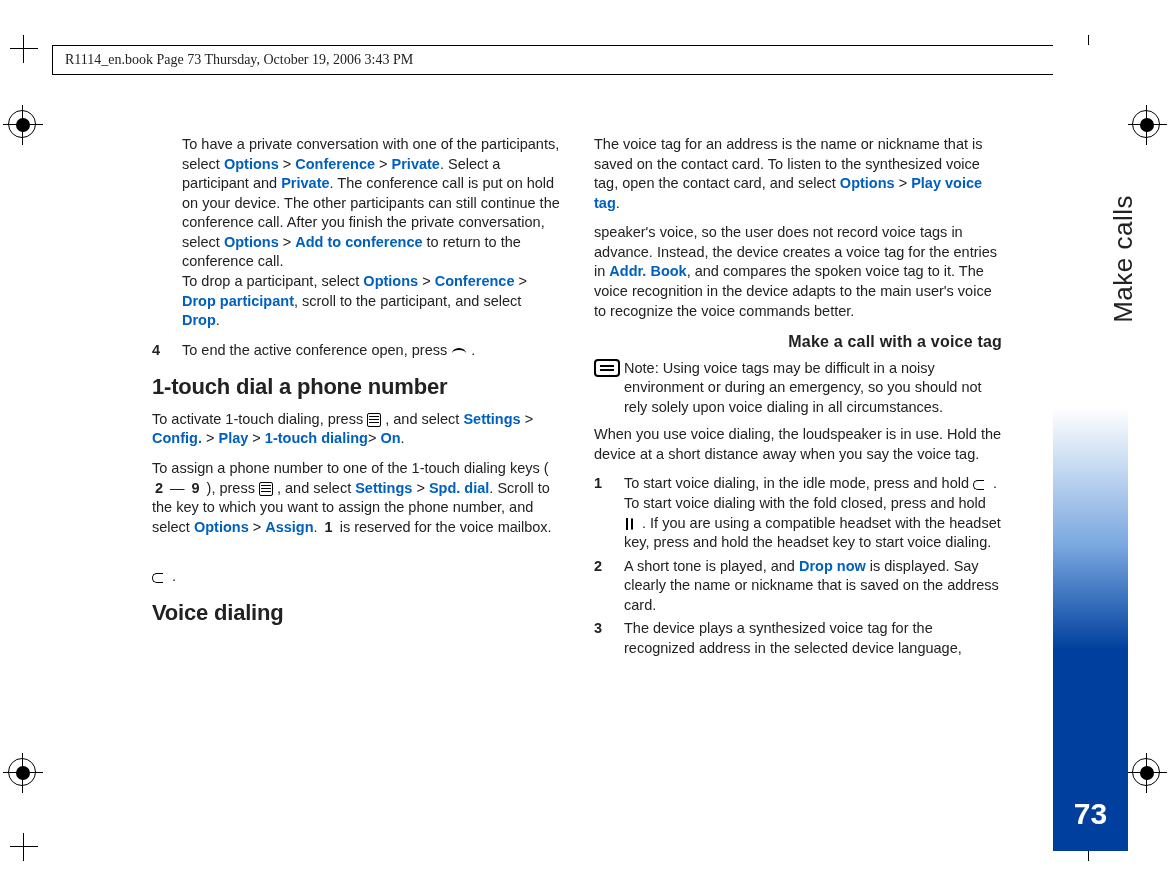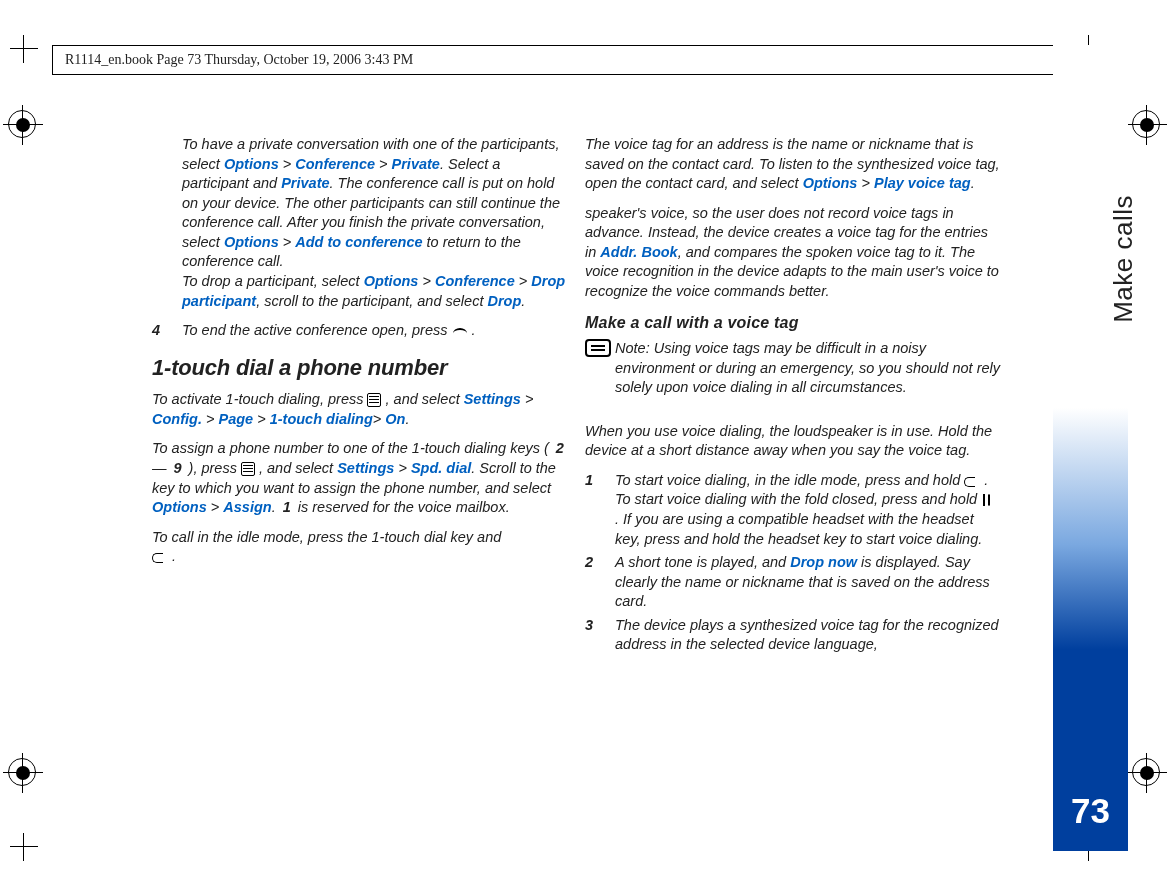--- a/index.html
+++ b/index.html
@@ -61,42 +61,41 @@
     font-weight: 400;
     color: #222;
     white-space: nowrap;
     letter-spacing: 0.5px;
   }
   .side-tab .page-num {
     position: absolute;
     bottom: 20px; left: 0; right: 0;
     text-align: center;
     color: #fff;
-    font-size: 35px;
+    font-size: 30px;
     font-weight: bold;
   }
 
   .content {
     position: absolute;
     top: 135px;
     left: 152px;
     width: 850px;
     bottom: 80px;
     display: flex;
-    gap: 16px;
+    gap: 34px;
     font-size: 14.5px;
     line-height: 1.35;
-    font-style: italic;
   }
   .col { flex: 1 1 50%; }
   .para { margin-bottom: 10px; }
   .indent { padding-left: 30px; text-indent: 0; }
   .link { color: #0060c0; font-weight: 600; }
   h2.sec { font-size: 22px; font-weight: 800; margin: 12px 0 8px 0; letter-spacing: -0.2px; }
-  h3.sub { font-size: 16px; font-weight: 800; margin: 10px 0 6px 0; letter-spacing: 0.2px; }
+  h3.sub { font-size: 16px; font-weight: 800; margin: 10px 0 6px 0; letter-spacing: 0.2px; text-align: right; }
   .num-item { position: relative; padding-left: 30px; margin-bottom: 4px; }
   .num-item .n { position: absolute; left: 0; top: 0; font-weight: 800; }
   .icon {
     display: inline-block;
     vertical-align: -2px;
     width: 16px; height: 12px;
     position: relative;
   }
   .icon-call::before {
     content:"";
@@ -153,21 +152,21 @@
     position:relative;
     vertical-align:-4px;
     margin-right:4px;
   }
   .note-icon::before {
     content:"";
     position:absolute; left:4px; top:4px; right:4px;
     height:2px; background:#000;
     box-shadow: 0 4px 0 #000;
   }
-  .note-block { padding-left: 30px; text-indent:-30px; margin-bottom:24px; }
+  .note-block { padding-left: 30px; text-indent:-30px; margin-bottom:8px; }
   .note-block > span:first-child { text-indent:0; }
 </style>
 </head>
 <body>
 
 <div class="crop-marks">
   <div class="crop crop-tl"></div>
   <div class="crop crop-tr"></div>
   <div class="crop crop-bl"></div>
   <div class="crop crop-br"></div>
@@ -209,42 +208,43 @@
       <span class="icon icon-call"></span>
       <span>.</span>
     </div>
 
     <h2 class="sec">1-touch dial a phone number</h2>
 
     <div class="para">
       <span>To activate 1-touch dialing, press </span>
       <span class="icon icon-menu"></span>
       <span>, and select </span>
-      <span class="link">Settings</span><span> &gt; </span><span class="link">Config.</span><span> &gt; </span><span class="link">Page</span><span> &gt; </span><span class="link">1-touch dialing</span><span>&gt; </span><span class="link">On</span><span>.</span>
+      <span class="link">Settings</span><span> &gt; </span><span class="link">Config.</span><span> &gt; </span><span class="link">Play</span><span> &gt; </span><span class="link">1-touch dialing</span><span>&gt; </span><span class="link">On</span><span>.</span>
     </div>
 
     <div class="para">
       <span>To assign a phone number to one of the 1-touch dialing keys (</span>
       <span class="digit-box">2</span>
       <span> — </span>
       <span class="digit-box">9</span>
       <span>), press </span>
       <span class="icon icon-menu"></span>
       <span>, and select </span>
       <span class="link">Settings</span><span> &gt; </span><span class="link">Spd. dial</span><span>. Scroll to the key to which you want to assign the phone number, and select </span><span class="link">Options</span><span> &gt; </span><span class="link">Assign</span><span>. </span>
       <span class="digit-box">1</span>
       <span> is reserved for the voice mailbox.</span>
     </div>
 
     <div class="para">
-      <span>To call in the idle mode, press the 1-touch dial key and </span><br>
+      <br>
       <span class="icon icon-send"></span>
       <span>.</span>
     </div>
 
+    <h2 class="sec">Voice dialing</h2>
 
   </div>
 
   <div class="col">
 
     <div class="para">
       <span>The voice tag for an address is the name or nickname that is saved on the contact card. To listen to the synthesized voice tag, open the contact card, and select </span><span class="link">Options</span><span> &gt; </span><span class="link">Play voice tag</span><span>.</span>
     </div>
 
     <div class="para">

